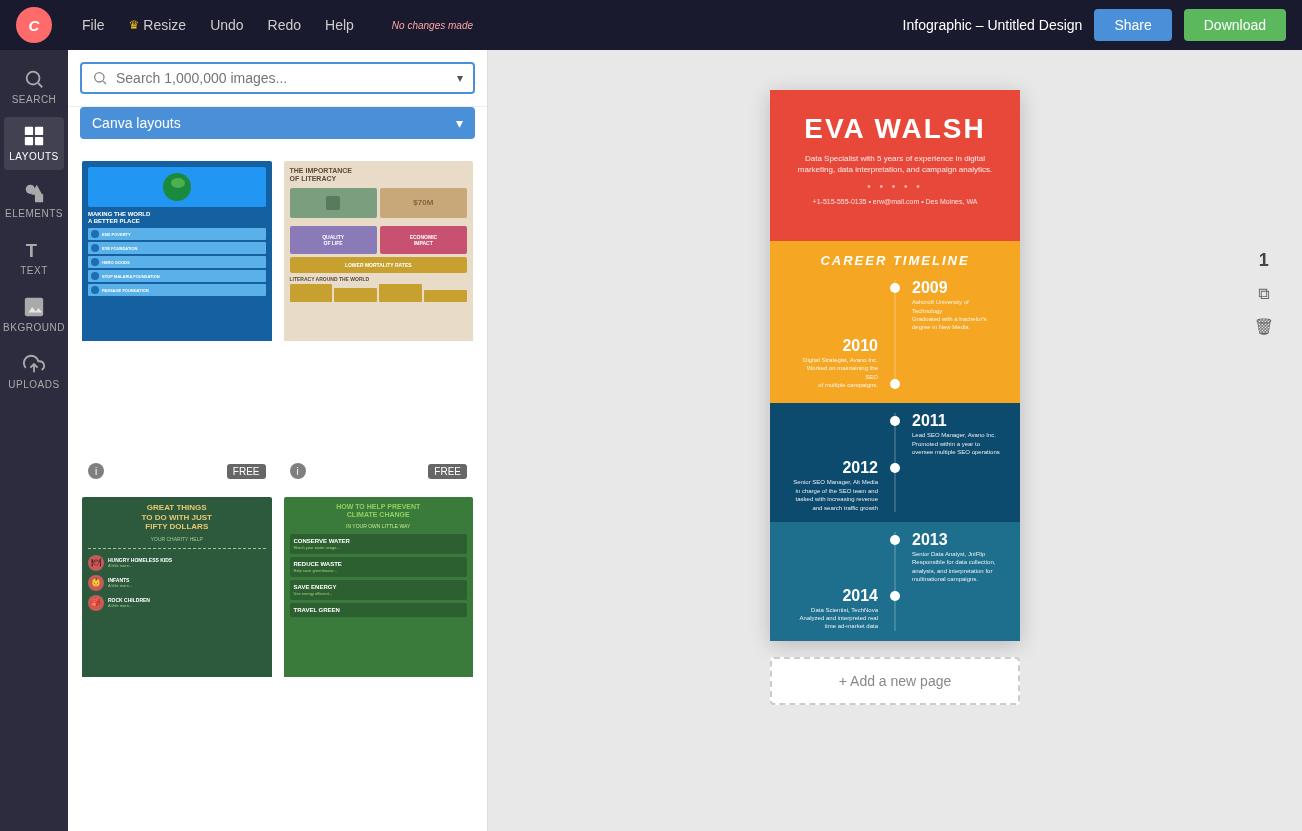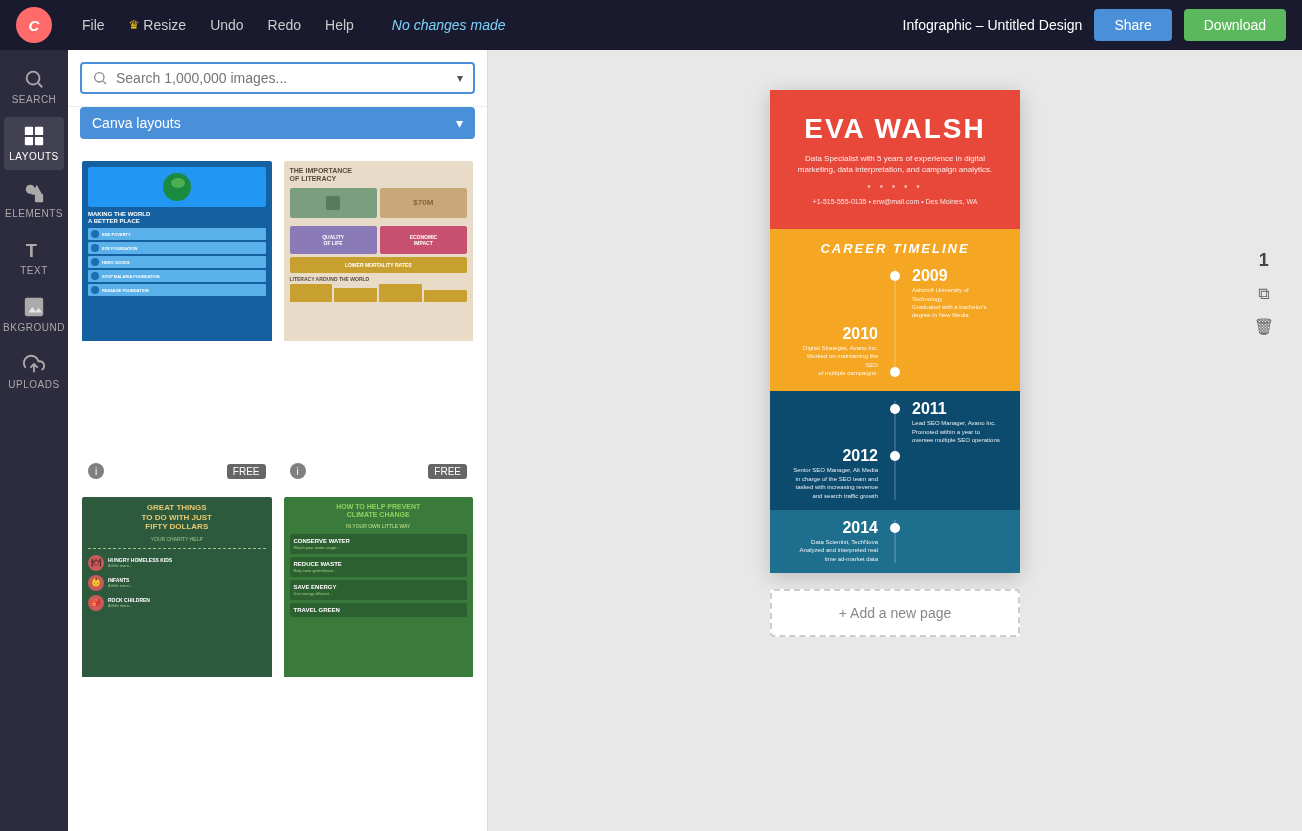--- a/index.html
+++ b/index.html
@@ -23,22 +23,22 @@
     }
     .topbar-nav-item {
       color: #ccc;
       font-size: 14px;
       padding: 4px 10px;
       cursor: pointer;
       border-radius: 4px;
     }
     .topbar-nav-item.has-icon { display: flex; align-items: center; gap: 4px; }
     .topbar-status {
-      color: #7dd3fc;
-      font-size: 14px;
+      color: #fca5a5;
+      font-size: 10px;
       font-style: italic;
       margin-left: 8px;
     }
     .topbar-right {
       margin-left: auto;
       display: flex;
       align-items: center;
       gap: 12px;
     }
     .topbar-title {
@@ -211,21 +211,21 @@
     
     .infographic-card {
       width: 250px;
       background: white;
       box-shadow: 0 4px 20px rgba(0,0,0,0.2);
     }
 
     
     .card-header {
       background: #e8483a;
-      padding: 24px 16px 24px;
+      padding: 24px 16px 36px;
       text-align: center;
     }
     .card-header-name {
       font-size: 28px;
       font-weight: 900;
       color: white;
       text-transform: uppercase;
       letter-spacing: 2px;
       line-height: 1.1;
     }
@@ -589,20 +589,28 @@
               <div style="width:10px; height:10px; background:white; border-radius:50%; flex-shrink:0; margin-top:3px; z-index:2;"></div>
               <div style="flex:1; padding-left:12px;"></div>
             </div>
           </div>
         </div>
 
         <div style="background:#1e6f8e; padding:10px 24px;">
           <div style="position:relative;">
             <div style="position:absolute; left:50%; top:0; bottom:0; width:1px; background:rgba(255,255,255,0.35); transform:translateX(-50%);"></div>
 
+            <div style="display:flex; align-items:flex-start; margin-bottom:4px;">
+              <div style="flex:1; text-align:right; padding-right:12px;"></div>
+              <div style="width:10px; height:10px; background:white; border-radius:50%; flex-shrink:0; margin-top:3px; z-index:2;"></div>
+              <div style="flex:1; padding-left:12px;">
+                <div style="font-size:16px; font-weight:900; color:white; line-height:1;">2013</div>
+                <div style="font-size:6px; color:rgba(255,255,255,0.9); line-height:1.4; margin-top:2px;">Senior Data Analyst, JniFlip<br>Responsible for data collection,<br>analysis, and interpretation for<br>multinational campaigns.</div>
+              </div>
+            </div>
 
             <div style="display:flex; align-items:flex-start;">
               <div style="flex:1; text-align:right; padding-right:12px;">
                 <div style="font-size:16px; font-weight:900; color:white; line-height:1;">2014</div>
                 <div style="font-size:6px; color:rgba(255,255,255,0.9); line-height:1.4; margin-top:2px;">Data Scientist, TechNova<br>Analyzed and interpreted real<br>time ad-market data</div>
               </div>
               <div style="width:10px; height:10px; background:white; border-radius:50%; flex-shrink:0; margin-top:3px; z-index:2;"></div>
               <div style="flex:1; padding-left:12px;"></div>
             </div>
           </div>

